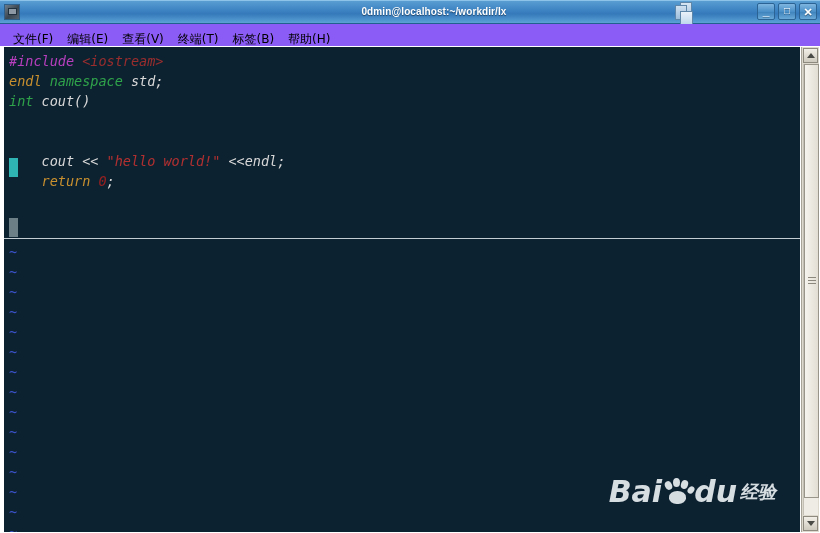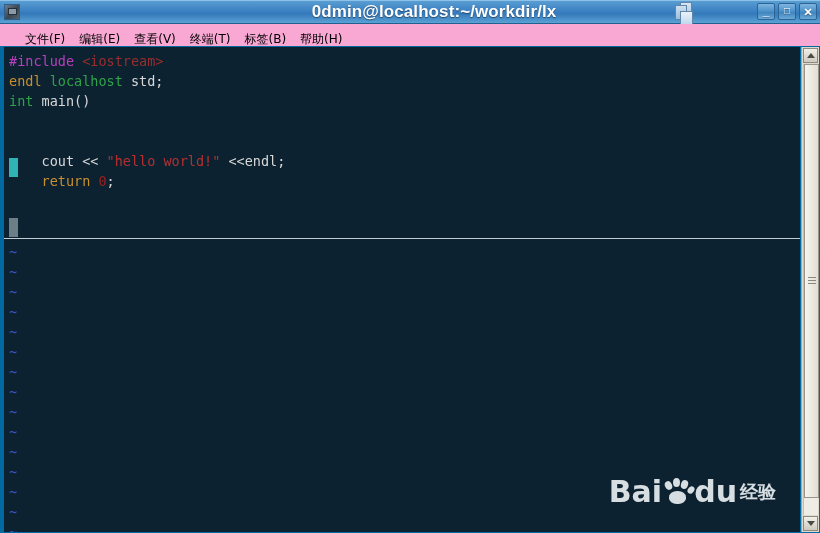--- a/index.html
+++ b/index.html
@@ -53,21 +53,21 @@
   .title-icon i {
     display: block;
     width: 9px; height: 7px;
     background: #8d9aa6;
     border: 1px solid #20303d;
     box-sizing: border-box;
   }
   .title-text {
     flex: 1 1 auto;
     text-align: center;
-    font-size: 17px;
+    font-size: 10px;
     font-weight: bold;
     color: #ffffff;
     letter-spacing: 0.1px;
     text-shadow: 0 1px 1px rgba(0,0,0,.45);
     white-space: nowrap;
     overflow: hidden;
     padding-left: 28px;
   }
   .title-stack {
     position: absolute;
@@ -114,45 +114,46 @@
     text-shadow: 0 1px 0 rgba(0,0,0,.4);
   }
   .win-btn.min span { top: 1px; font-size: 12px; }
   .win-btn.max span { top: 2px; font-size: 10px; }
 
   
   .menubar {
     position: absolute;
     left: 0; top: 24px;
     width: 820px; height: 31px;
-    background: #f9a8d4;
+    background: #8b5cf6;
     border-bottom: 1px solid #b9b5ab;
     box-sizing: border-box;
     display: flex;
     align-items: center;
-    padding-left: 18px;
+    padding-left: 6px;
   }
   .menu-item {
     font-size: 12px;
     color: #000000;
     padding: 2px 7px;
     cursor: pointer;
     white-space: nowrap;
     font-family: "DejaVu Sans", "Liberation Sans", sans-serif;
   }
 
   
   .term-frame {
     position: absolute;
     left: 0; top: 46px;
     width: 820px;
     height: 487px;
-    background: #0369a1;
+    background: #ffffff;
     box-sizing: border-box;
     padding: 0 0 0 0;
+    font-style: italic;
   }
   .term {
     position: absolute;
     left: 4px; top: 1px;
     width: 796px;
     height: 485px;
     background: #0d2231;
     overflow: hidden;
     font-family: "DejaVu Sans Mono", "Liberation Mono", monospace;
     font-size: 13.5px;
@@ -363,22 +364,22 @@
       <div class="menu-item">终端(T)</div>
       <div class="menu-item">标签(B)</div>
       <div class="menu-item">帮助(H)</div>
     </div>
 
   <div class="term-frame">
     <div class="term" id="term">
 
       <div id="code-lines">
           <div class="line" style="top: 4px;"><span class="c-pre">#include</span><span class="c-plain"> </span><span class="c-inc">&lt;iostream&gt;</span></div>
-          <div class="line" style="top: 24px;"><span class="c-key">endl</span><span class="c-plain"> </span><span class="c-ns">localhost</span><span class="c-plain"> std;</span></div>
-          <div class="line" style="top: 44px;"><span class="c-type">int</span><span class="c-plain"> main()</span></div>
+          <div class="line" style="top: 24px;"><span class="c-key">endl</span><span class="c-plain"> </span><span class="c-ns">namespace</span><span class="c-plain"> std;</span></div>
+          <div class="line" style="top: 44px;"><span class="c-type">int</span><span class="c-plain"> cout()</span></div>
           <div class="line" style="top: 104px;"><span class="c-plain">    cout &lt;&lt; </span><span class="c-str">"hello world!"</span><span class="c-plain"> &lt;&lt;endl;</span></div>
           <div class="line" style="top: 124px;"><span class="c-plain">    </span><span class="c-key">return</span><span class="c-plain"> </span><span class="c-num">0</span><span class="c-plain">;</span></div>
         </div>
       <div id="tilde-lines">
           <div class="tilde" style="top: 195px;">~</div>
           <div class="tilde" style="top: 215px;">~</div>
           <div class="tilde" style="top: 235px;">~</div>
           <div class="tilde" style="top: 255px;">~</div>
           <div class="tilde" style="top: 275px;">~</div>
           <div class="tilde" style="top: 295px;">~</div>

